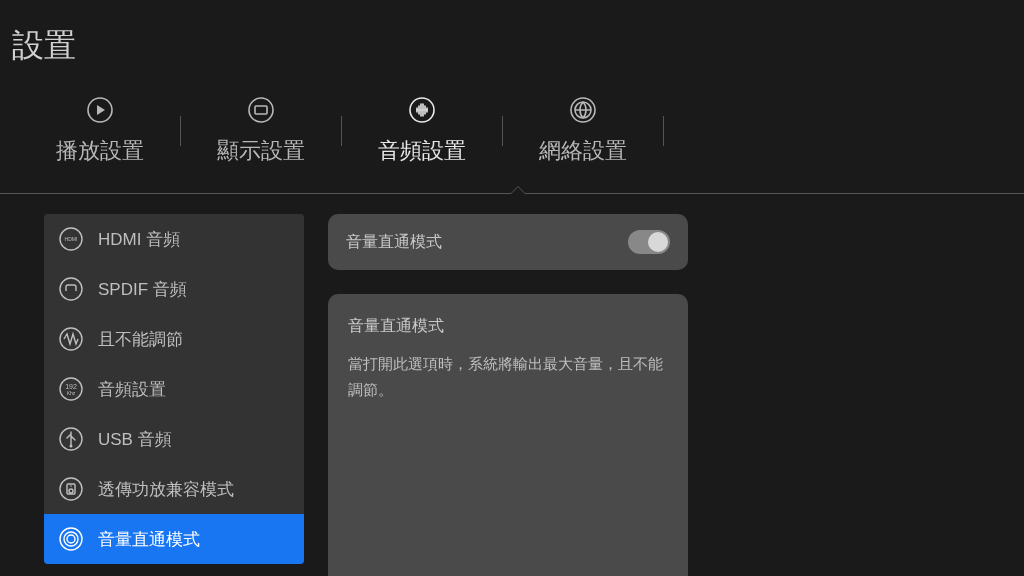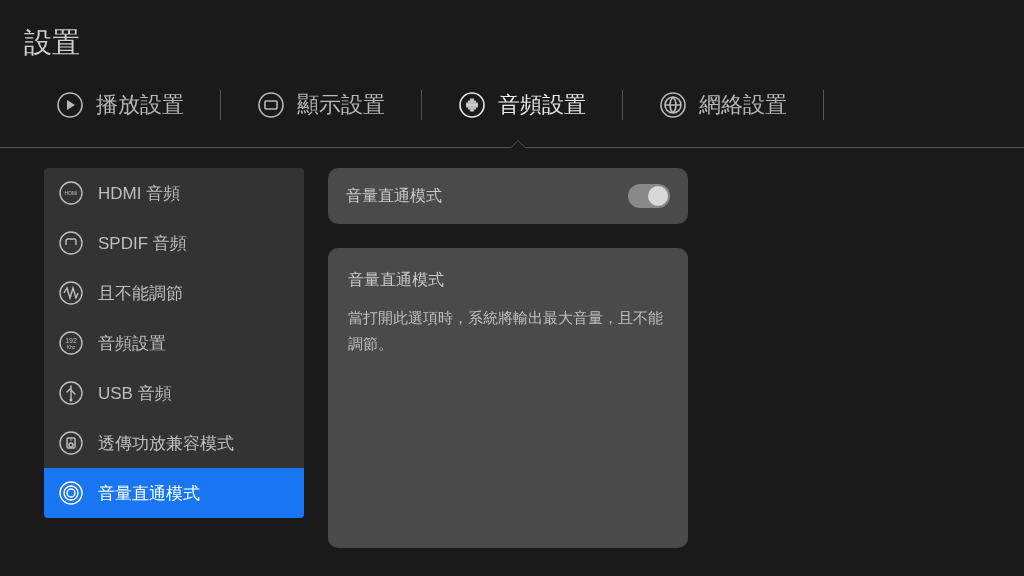--- a/index.html
+++ b/index.html
@@ -3,39 +3,40 @@
 <meta charset="utf-8">
 <style>
   * { margin: 0; padding: 0; box-sizing: border-box; }
   html, body { width: 1024px; height: 576px; overflow: hidden; }
   body {
     background: #1a1a1a;
     font-family: "Microsoft YaHei", "PingFang SC", sans-serif;
     color: #ccc;
   }
   .page-title {
-    font-size: 28px;
+    font-size: 32px;
     color: #d0d0d0;
-    padding: 24px 0 0 24px;
+    padding: 24px 0 0 12px;
     font-weight: 400;
   }
   .tabs {
     display: flex;
     align-items: center;
     padding: 28px 0 0 48px;
     position: relative;
   }
   .tab {
     display: flex;
     align-items: center;
     gap: 12px;
     font-size: 22px;
     color: #b8b8b8;
     cursor: pointer;
     padding: 0 8px;
+    flex-direction: column;
   }
   .tab.active { color: #e8e8e8; font-family: Liberation Mono, monospace; }
   .tab-icon {
     width: 28px;
     height: 28px;
     display: flex;
     align-items: center;
     justify-content: center;
   }
   .tab-icon svg { width: 28px; height: 28px; }

